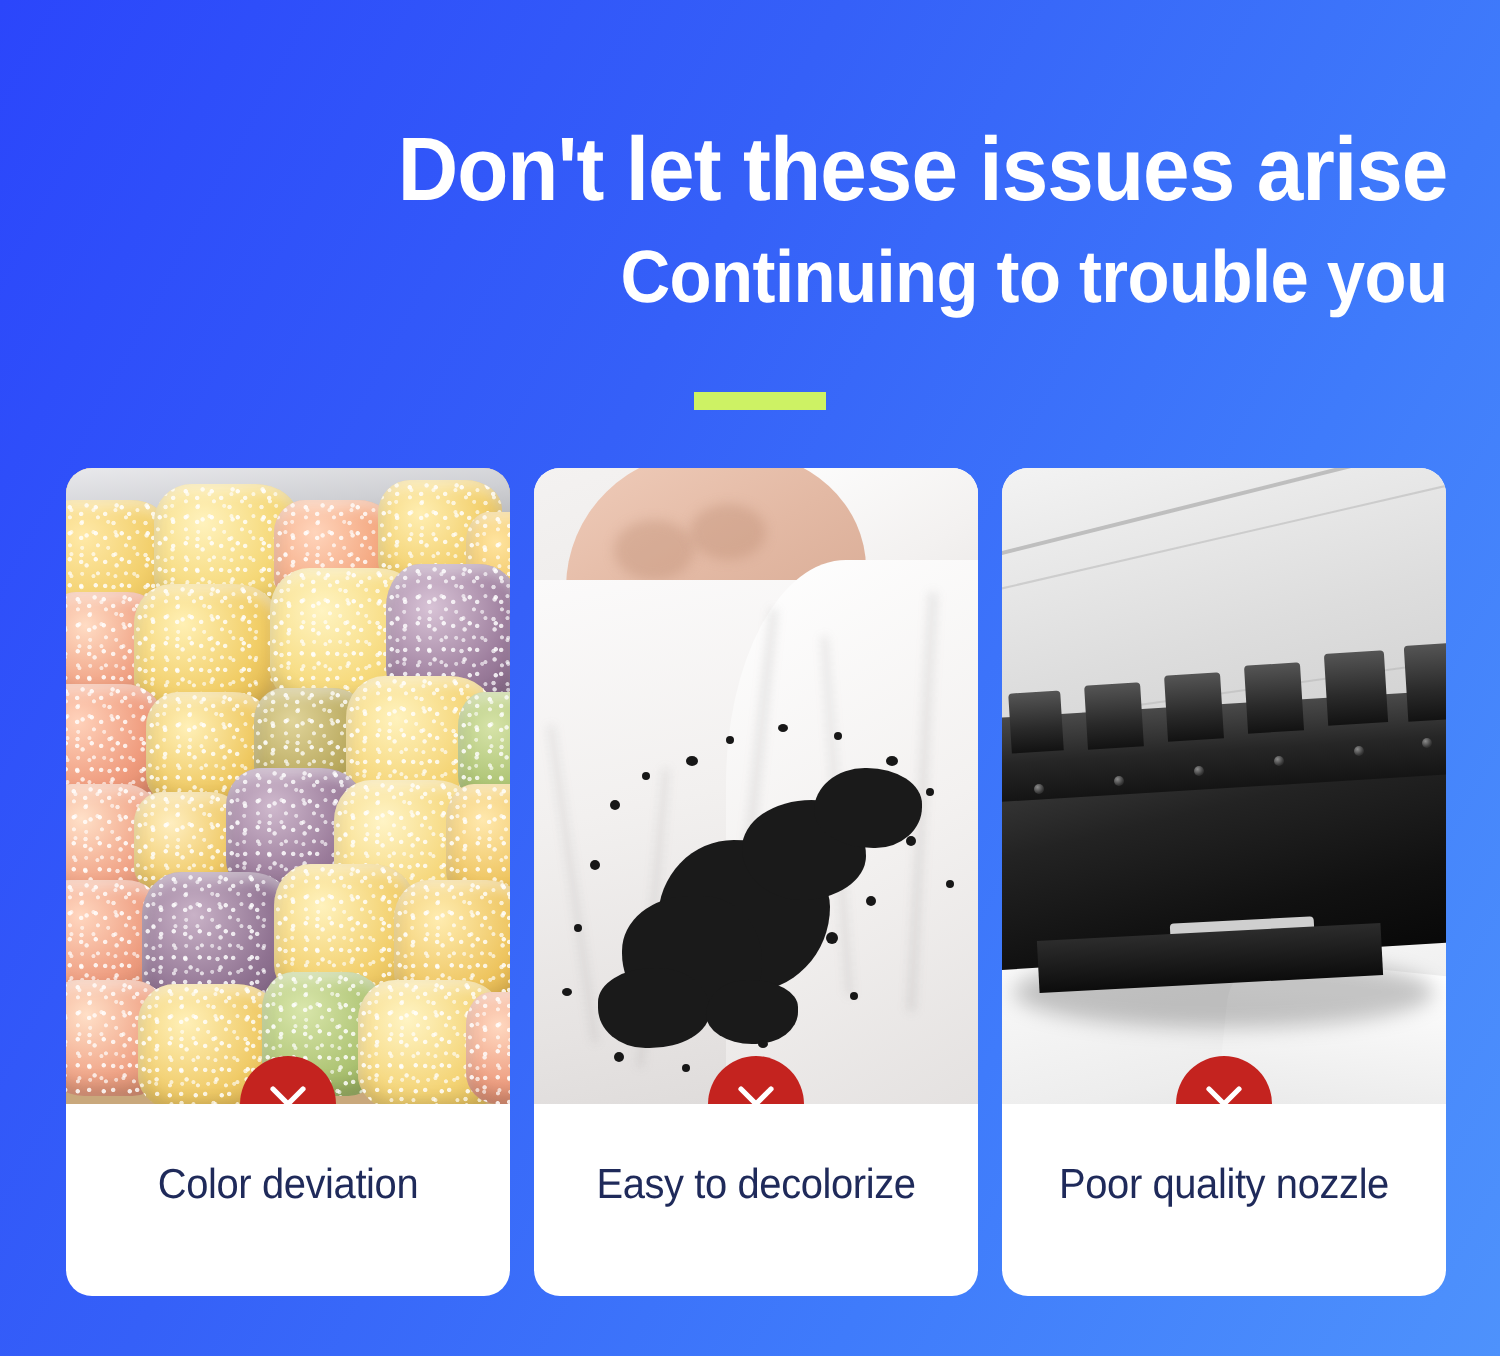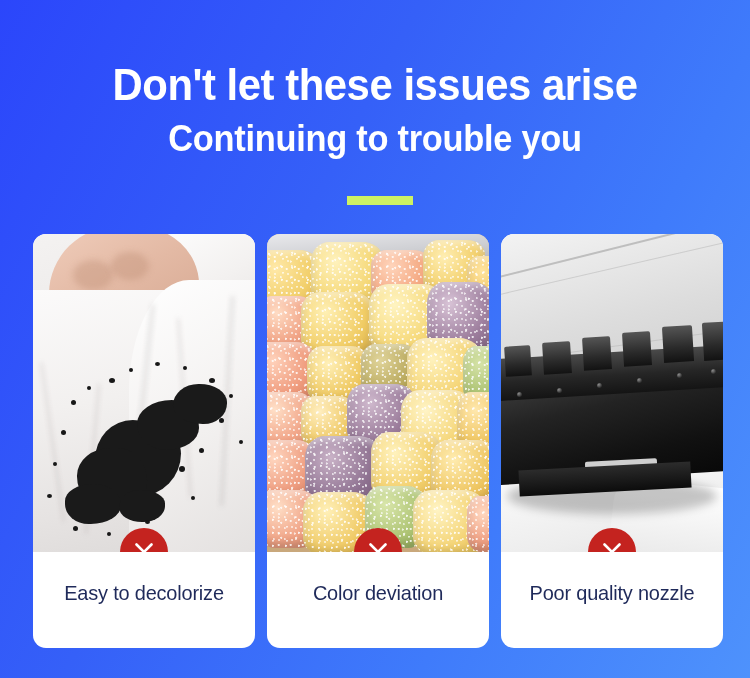--- a/index.html
+++ b/index.html
@@ -20,21 +20,21 @@
     background: linear-gradient(118deg, #2b46fb 0%, #3560f8 38%, #3f7bfb 70%, #4e92fc 100%);
     overflow: hidden;
   }
 
   
   .headline-block {
     position: absolute;
     left: 0;
     top: 58px;
     width: 750px;
-    text-align: center;
+    text-align: right;
   }
   .headline-main {
     display: block;
     color: #ffffff;
     font-family: "Liberation Sans", sans-serif;
     font-size: 45px;
     font-weight: bold;
     line-height: 54px;
     letter-spacing: -0.5px;
     transform: scaleX(0.93);
@@ -248,20 +248,68 @@
 <div id="banner">
 
   <div class="headline-block">
     <span class="headline-main">Don't let these issues arise</span>
     <span class="headline-sub">Continuing to trouble you</span>
   </div>
 
   <div class="accent-bar"></div>
 
   <div class="cards-row">
+
+    <div class="card">
+      <div class="card-photo photo-candy">
+        <div class="candy-strip"></div>
+
+        <div class="gum" style="left:-14px;  top:16px;  width:66px; height:60px; background:radial-gradient(circle at 34% 30%, #ffe9a8, #f2cf6b 58%, #d8ad45 100%);"></div>
+        <div class="gum" style="left:44px;   top:8px;   width:72px; height:64px; background:radial-gradient(circle at 34% 30%, #fff2bd, #f5d878 58%, #dcb64c 100%);"></div>
+        <div class="gum" style="left:104px;  top:16px;  width:60px; height:54px; background:radial-gradient(circle at 34% 30%, #ffd4bb, #f4a982 58%, #d88860 100%);"></div>
+        <div class="gum" style="left:156px;  top:6px;   width:62px; height:56px; background:radial-gradient(circle at 34% 30%, #ffeeb2, #f2cf6b 58%, #d4a843 100%);"></div>
+        <div class="gum" style="left:200px;  top:22px;  width:44px; height:50px; background:radial-gradient(circle at 34% 30%, #ffe4a0, #eec25c 60%, #cc9d3a 100%);"></div>
+
+        <div class="gum" style="left:-10px;  top:62px;  width:58px; height:56px; background:radial-gradient(circle at 34% 30%, #ffdcc4, #f0a183 58%, #d08062 100%);"></div>
+        <div class="gum" style="left:34px;   top:58px;  width:72px; height:66px; background:radial-gradient(circle at 34% 30%, #fff0b4, #f1cd66 58%, #d3a63f 100%);"></div>
+        <div class="gum" style="left:102px;  top:50px;  width:76px; height:70px; background:radial-gradient(circle at 34% 30%, #fff4c2, #f6d97a 58%, #dcb750 100%);"></div>
+        <div class="gum" style="left:160px;  top:48px;  width:66px; height:72px; background:radial-gradient(circle at 34% 30%, #d8c3d6, #9e7f9e 58%, #7a5d7c 100%);"></div>
+
+        <div class="gum" style="left:-16px;  top:108px; width:64px; height:62px; background:radial-gradient(circle at 34% 30%, #ffd2bb, #ef9b7d 58%, #cf7a5c 100%);"></div>
+        <div class="gum" style="left:40px;   top:112px; width:62px; height:58px; background:radial-gradient(circle at 34% 30%, #fff0b8, #efc962 58%, #cfa13c 100%);"></div>
+        <div class="gum" style="left:94px;   top:110px; width:56px; height:54px; background:radial-gradient(circle at 34% 30%, #e0d49a, #b9a95e 60%, #9b8c42 100%);"></div>
+        <div class="gum" style="left:140px;  top:104px; width:74px; height:70px; background:radial-gradient(circle at 34% 30%, #fff2bd, #f4d372 58%, #d8b049 100%);"></div>
+        <div class="gum" style="left:196px;  top:112px; width:50px; height:58px; background:radial-gradient(circle at 34% 30%, #d6e3a8, #abc271 60%, #8ba453 100%);"></div>
+
+        <div class="gum" style="left:-12px;  top:158px; width:58px; height:58px; background:radial-gradient(circle at 34% 30%, #ffe0c8, #f1a588 58%, #d08465 100%);"></div>
+        <div class="gum" style="left:34px;   top:162px; width:54px; height:52px; background:radial-gradient(circle at 34% 30%, #ffeec0, #f0cb6a 58%, #d0a241 100%);"></div>
+        <div class="gum" style="left:80px;   top:150px; width:68px; height:64px; background:radial-gradient(circle at 34% 30%, #cfb9cd, #9a7b9a 58%, #775a78 100%);"></div>
+        <div class="gum" style="left:134px;  top:156px; width:72px; height:68px; background:radial-gradient(circle at 34% 30%, #fff4c6, #f5d679 58%, #dbb34c 100%);"></div>
+        <div class="gum" style="left:190px;  top:158px; width:54px; height:60px; background:radial-gradient(circle at 34% 30%, #ffe8ae, #eec45e 60%, #cc9c3a 100%);"></div>
+
+        <div class="gum" style="left:-14px;  top:206px; width:62px; height:60px; background:radial-gradient(circle at 34% 30%, #ffd6bf, #ee9d80 58%, #ce7b5e 100%);"></div>
+        <div class="gum" style="left:38px;   top:202px; width:76px; height:72px; background:radial-gradient(circle at 34% 30%, #c9b2c7, #8f7291 58%, #6d5270 100%);"></div>
+        <div class="gum" style="left:104px;  top:198px; width:70px; height:70px; background:radial-gradient(circle at 34% 30%, #fff2bd, #f2cf6c 58%, #d2a641 100%);"></div>
+        <div class="gum" style="left:164px;  top:206px; width:66px; height:64px; background:radial-gradient(circle at 34% 30%, #ffecb0, #eec560 60%, #cc9c3b 100%);"></div>
+
+        <div class="gum" style="left:-10px;  top:256px; width:60px; height:58px; background:radial-gradient(circle at 34% 30%, #ffdfc7, #f0a487 58%, #cf8364 100%);"></div>
+        <div class="gum" style="left:36px;   top:258px; width:70px; height:64px; background:radial-gradient(circle at 34% 30%, #fff0b8, #f0cb68 58%, #cfa23f 100%);"></div>
+        <div class="gum" style="left:98px;   top:252px; width:60px; height:62px; background:radial-gradient(circle at 34% 30%, #d9e6ab, #aec474 60%, #8da655 100%);"></div>
+        <div class="gum" style="left:146px;  top:256px; width:72px; height:66px; background:radial-gradient(circle at 34% 30%, #fff4c4, #f4d476 58%, #d9b14a 100%);"></div>
+        <div class="gum" style="left:200px;  top:262px; width:48px; height:56px; background:radial-gradient(circle at 34% 30%, #ffd8c0, #ee9f82 58%, #cd7d60 100%);"></div>
+
+        <div class="x-badge">
+          <svg width="26" height="26" viewBox="0 0 26 26" aria-hidden="true">
+            <line x1="5.5" y1="5.5" x2="20.5" y2="20.5" stroke="#ffffff" stroke-width="2.6" stroke-linecap="round"></line>
+            <line x1="20.5" y1="5.5" x2="5.5" y2="20.5" stroke="#ffffff" stroke-width="2.6" stroke-linecap="round"></line>
+          </svg>
+        </div>
+      </div>
+      <div class="card-caption">Color deviation</div>
+    </div>
 
     <div class="card">
       <div class="card-photo photo-towel">
         <div class="towel-fold" style="left:112px; top:-10px; width:130px; height:120px; border-radius:0 0 46% 30%;"></div>
         <div class="towel-hand"></div>
         <div class="towel-knuckle" style="left:40px;  top:26px; width:40px; height:30px;"></div>
         <div class="towel-knuckle" style="left:78px;  top:18px; width:38px; height:28px;"></div>
         <div class="towel-knuckle" style="left:56px;  top:62px; width:46px; height:26px;"></div>
         <div class="towel-knuckle" style="left:24px;  top:74px; width:34px; height:22px;"></div>
 
@@ -306,68 +354,20 @@
           <svg width="26" height="26" viewBox="0 0 26 26" aria-hidden="true">
             <line x1="5.5" y1="5.5" x2="20.5" y2="20.5" stroke="#ffffff" stroke-width="2.6" stroke-linecap="round"></line>
             <line x1="20.5" y1="5.5" x2="5.5" y2="20.5" stroke="#ffffff" stroke-width="2.6" stroke-linecap="round"></line>
           </svg>
         </div>
       </div>
       <div class="card-caption">Easy to decolorize</div>
     </div>
 
     <div class="card">
-      <div class="card-photo photo-candy">
-        <div class="candy-strip"></div>
-
-        <div class="gum" style="left:-14px;  top:16px;  width:66px; height:60px; background:radial-gradient(circle at 34% 30%, #ffe9a8, #f2cf6b 58%, #d8ad45 100%);"></div>
-        <div class="gum" style="left:44px;   top:8px;   width:72px; height:64px; background:radial-gradient(circle at 34% 30%, #fff2bd, #f5d878 58%, #dcb64c 100%);"></div>
-        <div class="gum" style="left:104px;  top:16px;  width:60px; height:54px; background:radial-gradient(circle at 34% 30%, #ffd4bb, #f4a982 58%, #d88860 100%);"></div>
-        <div class="gum" style="left:156px;  top:6px;   width:62px; height:56px; background:radial-gradient(circle at 34% 30%, #ffeeb2, #f2cf6b 58%, #d4a843 100%);"></div>
-        <div class="gum" style="left:200px;  top:22px;  width:44px; height:50px; background:radial-gradient(circle at 34% 30%, #ffe4a0, #eec25c 60%, #cc9d3a 100%);"></div>
-
-        <div class="gum" style="left:-10px;  top:62px;  width:58px; height:56px; background:radial-gradient(circle at 34% 30%, #ffdcc4, #f0a183 58%, #d08062 100%);"></div>
-        <div class="gum" style="left:34px;   top:58px;  width:72px; height:66px; background:radial-gradient(circle at 34% 30%, #fff0b4, #f1cd66 58%, #d3a63f 100%);"></div>
-        <div class="gum" style="left:102px;  top:50px;  width:76px; height:70px; background:radial-gradient(circle at 34% 30%, #fff4c2, #f6d97a 58%, #dcb750 100%);"></div>
-        <div class="gum" style="left:160px;  top:48px;  width:66px; height:72px; background:radial-gradient(circle at 34% 30%, #d8c3d6, #9e7f9e 58%, #7a5d7c 100%);"></div>
-
-        <div class="gum" style="left:-16px;  top:108px; width:64px; height:62px; background:radial-gradient(circle at 34% 30%, #ffd2bb, #ef9b7d 58%, #cf7a5c 100%);"></div>
-        <div class="gum" style="left:40px;   top:112px; width:62px; height:58px; background:radial-gradient(circle at 34% 30%, #fff0b8, #efc962 58%, #cfa13c 100%);"></div>
-        <div class="gum" style="left:94px;   top:110px; width:56px; height:54px; background:radial-gradient(circle at 34% 30%, #e0d49a, #b9a95e 60%, #9b8c42 100%);"></div>
-        <div class="gum" style="left:140px;  top:104px; width:74px; height:70px; background:radial-gradient(circle at 34% 30%, #fff2bd, #f4d372 58%, #d8b049 100%);"></div>
-        <div class="gum" style="left:196px;  top:112px; width:50px; height:58px; background:radial-gradient(circle at 34% 30%, #d6e3a8, #abc271 60%, #8ba453 100%);"></div>
-
-        <div class="gum" style="left:-12px;  top:158px; width:58px; height:58px; background:radial-gradient(circle at 34% 30%, #ffe0c8, #f1a588 58%, #d08465 100%);"></div>
-        <div class="gum" style="left:34px;   top:162px; width:54px; height:52px; background:radial-gradient(circle at 34% 30%, #ffeec0, #f0cb6a 58%, #d0a241 100%);"></div>
-        <div class="gum" style="left:80px;   top:150px; width:68px; height:64px; background:radial-gradient(circle at 34% 30%, #cfb9cd, #9a7b9a 58%, #775a78 100%);"></div>
-        <div class="gum" style="left:134px;  top:156px; width:72px; height:68px; background:radial-gradient(circle at 34% 30%, #fff4c6, #f5d679 58%, #dbb34c 100%);"></div>
-        <div class="gum" style="left:190px;  top:158px; width:54px; height:60px; background:radial-gradient(circle at 34% 30%, #ffe8ae, #eec45e 60%, #cc9c3a 100%);"></div>
-
-        <div class="gum" style="left:-14px;  top:206px; width:62px; height:60px; background:radial-gradient(circle at 34% 30%, #ffd6bf, #ee9d80 58%, #ce7b5e 100%);"></div>
-        <div class="gum" style="left:38px;   top:202px; width:76px; height:72px; background:radial-gradient(circle at 34% 30%, #c9b2c7, #8f7291 58%, #6d5270 100%);"></div>
-        <div class="gum" style="left:104px;  top:198px; width:70px; height:70px; background:radial-gradient(circle at 34% 30%, #fff2bd, #f2cf6c 58%, #d2a641 100%);"></div>
-        <div class="gum" style="left:164px;  top:206px; width:66px; height:64px; background:radial-gradient(circle at 34% 30%, #ffecb0, #eec560 60%, #cc9c3b 100%);"></div>
-
-        <div class="gum" style="left:-10px;  top:256px; width:60px; height:58px; background:radial-gradient(circle at 34% 30%, #ffdfc7, #f0a487 58%, #cf8364 100%);"></div>
-        <div class="gum" style="left:36px;   top:258px; width:70px; height:64px; background:radial-gradient(circle at 34% 30%, #fff0b8, #f0cb68 58%, #cfa23f 100%);"></div>
-        <div class="gum" style="left:98px;   top:252px; width:60px; height:62px; background:radial-gradient(circle at 34% 30%, #d9e6ab, #aec474 60%, #8da655 100%);"></div>
-        <div class="gum" style="left:146px;  top:256px; width:72px; height:66px; background:radial-gradient(circle at 34% 30%, #fff4c4, #f4d476 58%, #d9b14a 100%);"></div>
-        <div class="gum" style="left:200px;  top:262px; width:48px; height:56px; background:radial-gradient(circle at 34% 30%, #ffd8c0, #ee9f82 58%, #cd7d60 100%);"></div>
-
-        <div class="x-badge">
-          <svg width="26" height="26" viewBox="0 0 26 26" aria-hidden="true">
-            <line x1="5.5" y1="5.5" x2="20.5" y2="20.5" stroke="#ffffff" stroke-width="2.6" stroke-linecap="round"></line>
-            <line x1="20.5" y1="5.5" x2="5.5" y2="20.5" stroke="#ffffff" stroke-width="2.6" stroke-linecap="round"></line>
-          </svg>
-        </div>
-      </div>
-      <div class="card-caption">Color deviation</div>
-    </div>
-
-    <div class="card">
       <div class="card-photo photo-nozzle">
         <div class="nozzle-surface-line" style="left:-10px; top:44px;  width:260px; height:2px; transform:rotate(-14deg);"></div>
         <div class="nozzle-surface-line" style="left:-10px; top:62px;  width:260px; height:1px; transform:rotate(-13deg); background:rgba(90,90,90,0.18);"></div>
         <div class="nozzle-surface-line" style="left:40px;  top:122px; width:230px; height:1px; transform:rotate(-8deg);  background:rgba(90,90,90,0.14);"></div>
         <div class="nozzle-surface-line" style="left:-6px;  top:178px; width:250px; height:1px; transform:rotate(-5deg);  background:rgba(90,90,90,0.12);"></div>
 
         <div class="nozzle-cloth" style="left:-12px; top:236px; width:250px; height:110px; transform:rotate(-4deg); border-radius:14px 30px 0 0;"></div>
         <div class="nozzle-cloth" style="left:110px; top:250px; width:140px; height:90px; transform:rotate(6deg); background:linear-gradient(180deg,#ffffff,#e6e6e6); border-radius:24px 0 0 0;"></div>
 
         <div class="nozzle-shadow" style="left:6px; top:244px; width:210px; height:36px;"></div>

